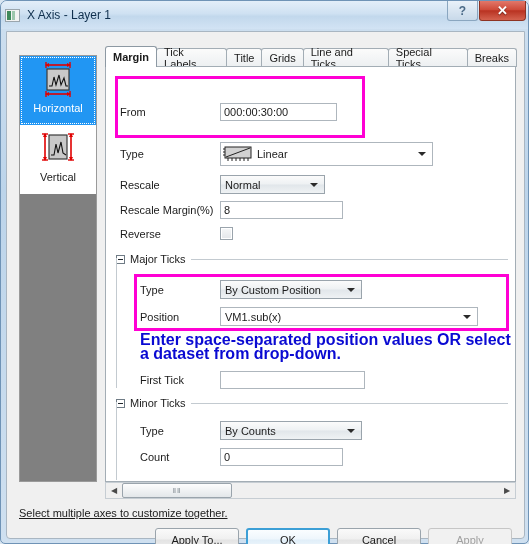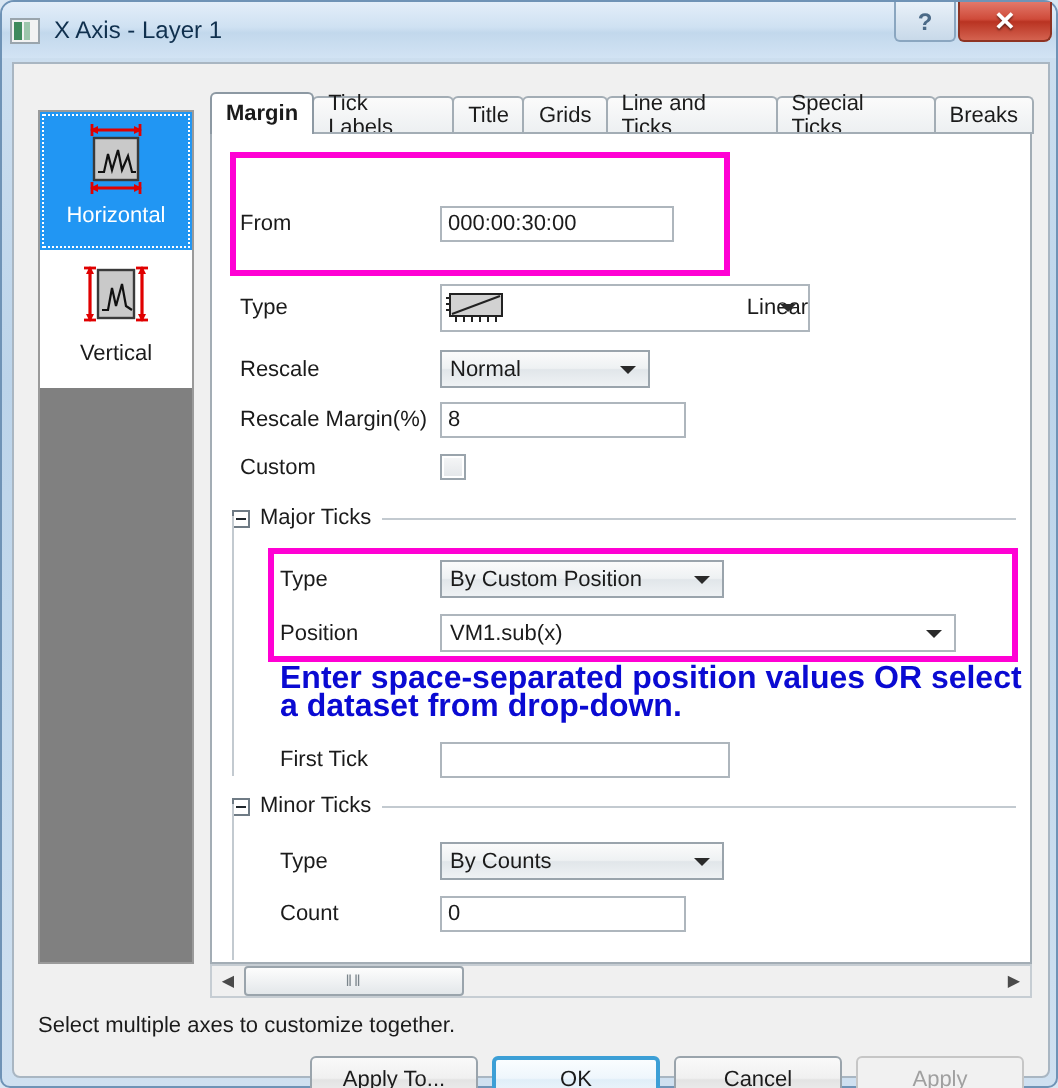--- a/index.html
+++ b/index.html
@@ -240,21 +240,21 @@
     color: #0a0ad2;
     font-weight: bold;
     font-size: 16px;
     line-height: 14px;
     width: 380px;
   }
 
   
   .status {
     position: absolute; left: 12px; top: 475px;
-    font-size: 11px; color: #1b1b1b;
+    font-size: 11px; color: #1b1b1b; text-decoration: underline;
   }
   .footer-btns {
     position: absolute; right: 12px; top: 496px;
     display: flex; gap: 7px;
   }
   .fbtn {
     width: 84px; height: 23px;
     font-size: 11px; color: #1b1b1b;
     background: linear-gradient(to bottom, #fafafa 0%, #f0f0f0 48%, #e3e3e3 52%, #f2f2f2 100%);
     border: 1px solid #9aa4ac;
@@ -333,21 +333,21 @@
     <div class="panel">
 
       <div class="row" style="left:14px; top:36px;">
         <div class="lab" style="width:100px;">From</div>
         <div class="txt" style="width:117px;">000:00:30:00</div>
       </div>
 
 
       <div class="row" style="left:14px; top:75px;">
         <div class="lab" style="width:100px;">Type</div>
-        <div class="combo flat" style="width:185px; height:24px; padding-left:2px;justify-content:space-between;">
+        <div class="combo flat" style="width:213px; height:24px; padding-left:2px;">
           <svg width="30" height="18" viewBox="0 0 30 18" style="margin-right:4px;">
             <rect x="2" y="2" width="26" height="11" fill="#d2d2d2" stroke="#222" stroke-width="1"></rect>
             <line x1="3" y1="12" x2="27" y2="3" stroke="#222" stroke-width="1"></line>
             <g stroke="#222" stroke-width="1">
               <line x1="5" y1="13" x2="5" y2="16"></line>
                 <line x1="9" y1="13" x2="9" y2="16"></line>
               <line x1="13" y1="13" x2="13" y2="16"></line>
                 <line x1="17" y1="13" x2="17" y2="16"></line>
               <line x1="21" y1="13" x2="21" y2="16"></line>
                 <line x1="25" y1="13" x2="25" y2="16"></line>
@@ -370,21 +370,21 @@
           <span class="arrow"></span>
         </div>
       </div>
 
       <div class="row" style="left:14px; top:134px;">
         <div class="lab" style="width:100px;">Rescale Margin(%)</div>
         <div class="txt" style="width:123px;">8</div>
       </div>
 
       <div class="row" style="left:14px; top:160px;">
-        <div class="lab" style="width:100px;">Custom</div>
+        <div class="lab" style="width:100px;">Reverse</div>
         <div class="chk"></div>
       </div>
 
       <div class="group-head" style="left:10px; top:186px;">
         <div class="grp-toggle"></div>
         <div class="grp-title">Major Ticks</div>
         <div class="grp-line"></div>
       </div>
       <div class="grp-side" style="left:10px; top:191px; height:130px;"></div>
 

